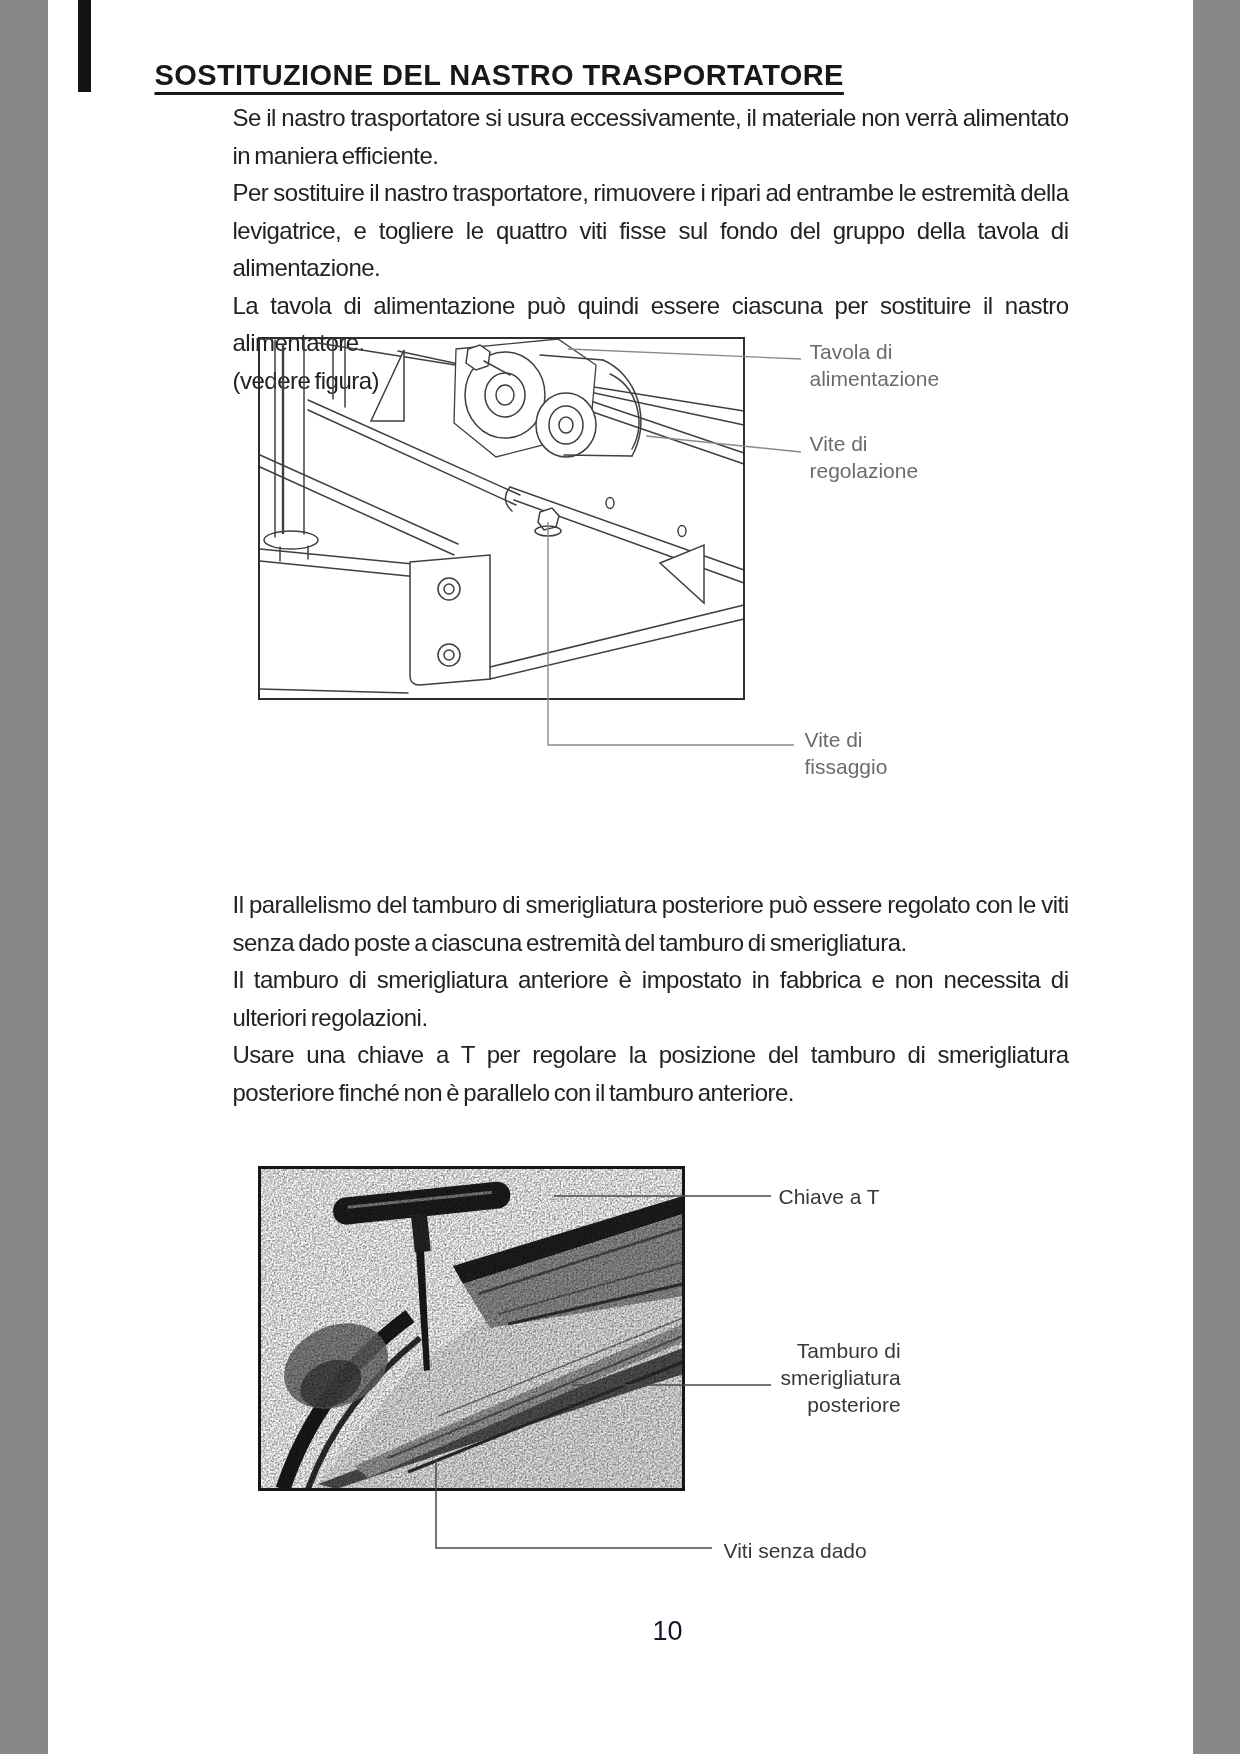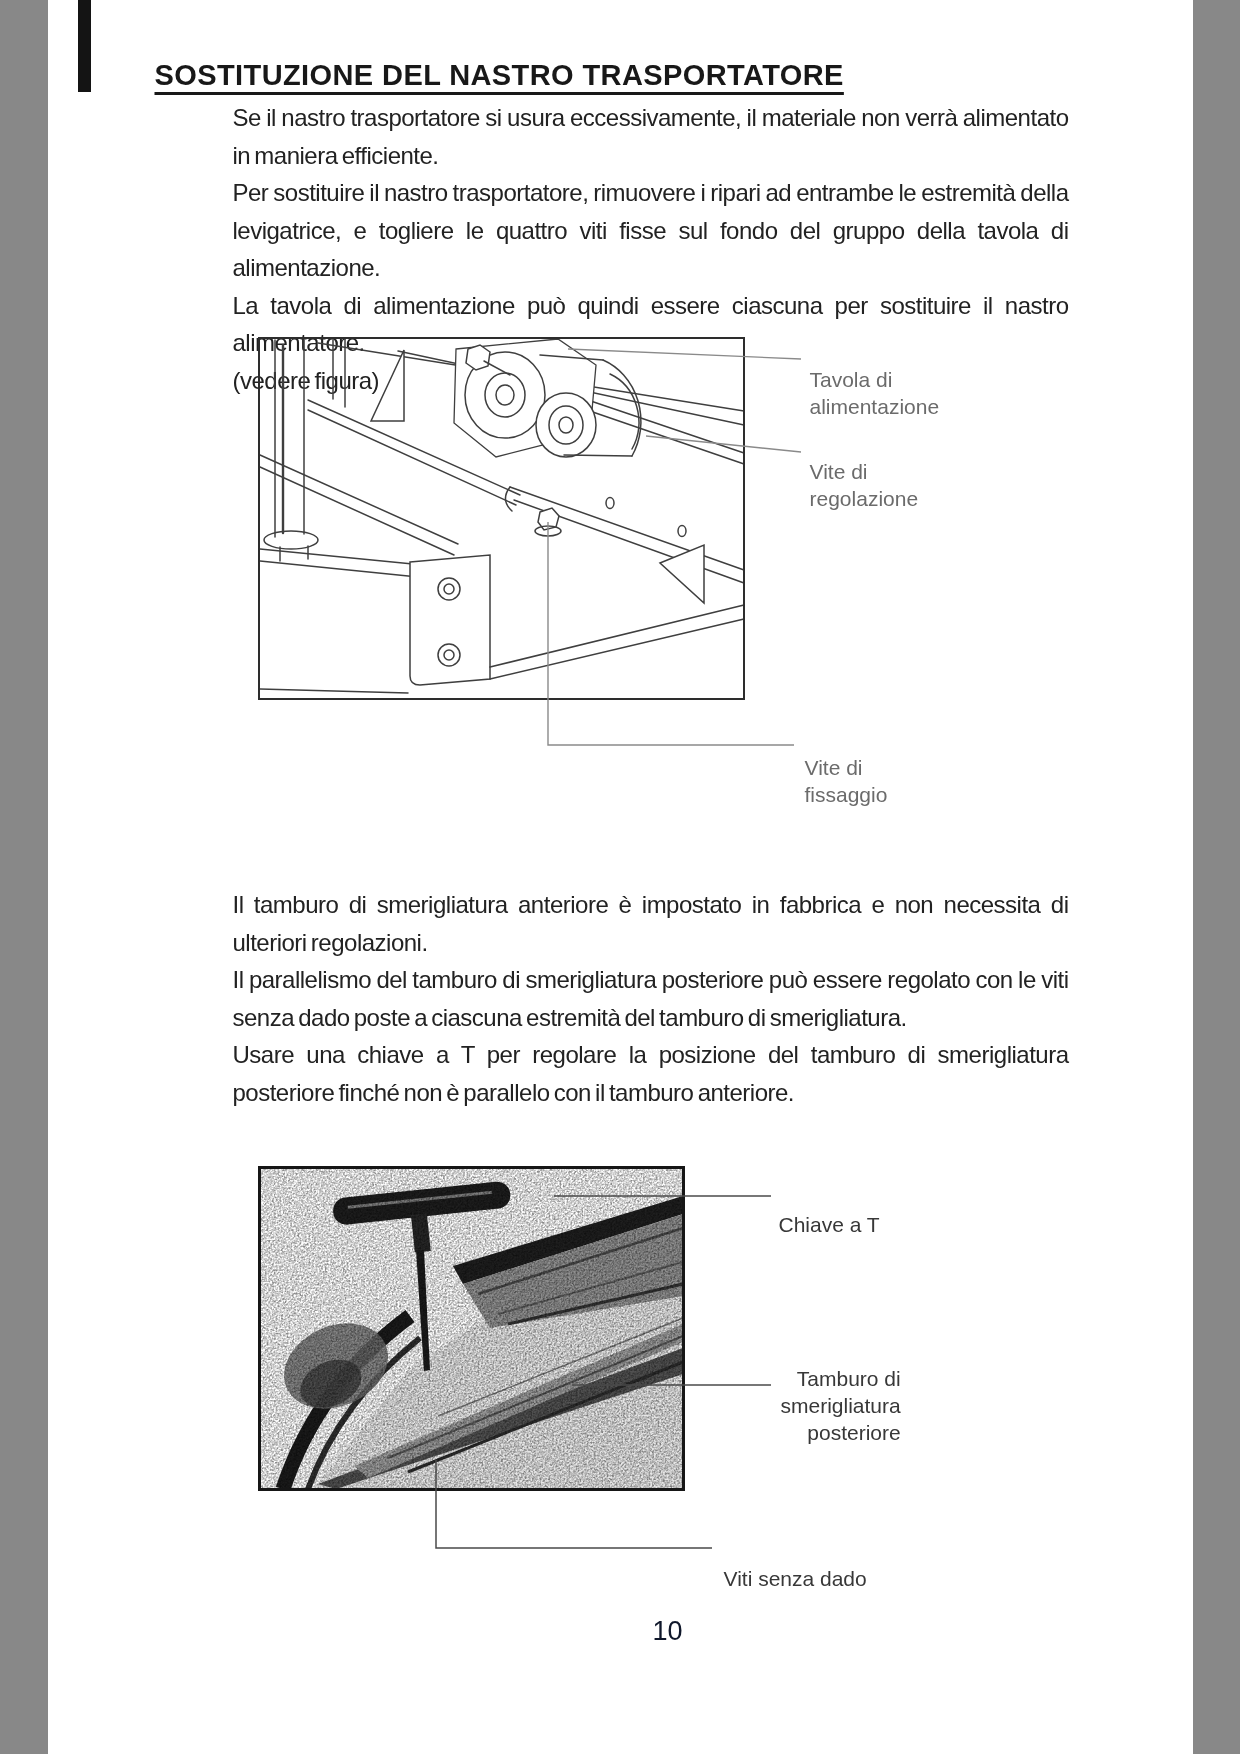--- a/index.html
+++ b/index.html
@@ -61,21 +61,20 @@
     left:210px;
   }
   #figure-1{ top:337px; width:487px; height:363px; }
   #figure-2{ top:1166px; width:427px; height:325px; }
   .fig-label{
     position:absolute;
     font-size:21px;
     line-height:27px;
     white-space:pre-line;
     letter-spacing:0;
-    margin-top:28px;
   }
   .fig-label.gray{ color:#6b6b6b; }
   .fig-label.dark{ color:#383838;text-align:right; }
   #label-tavola{ left:762px; top:338px; }
   #label-regolazione{ left:762px; top:430px; }
   #label-fissaggio{ left:757px; top:726px; }
   #label-chiave{ left:731px; top:1183px; }
   #label-tamburo{ left:733px; top:1337px; }
   #label-viti{ left:676px; top:1537px; }
   .leader-overlay{
@@ -179,22 +178,22 @@
 
   <div class="fig-label gray" id="label-tavola">Tavola di
 alimentazione</div>
   <div class="fig-label gray" id="label-regolazione">Vite di
 regolazione</div>
   <div class="fig-label gray" id="label-fissaggio">Vite di
 fissaggio</div>
 
 
   <div class="body-block" id="body-block-2">
+    <p>Il parallelismo del tamburo di smerigliatura posteriore può essere regolato con le viti senza dado poste a ciascuna estremità del tamburo di smerigliatura.</p>
     <p>Il tamburo di smerigliatura anteriore è impostato in fabbrica e non necessita di ulteriori regolazioni.</p>
-    <p>Il parallelismo del tamburo di smerigliatura posteriore può essere regolato con le viti senza dado poste a ciascuna estremità del tamburo di smerigliatura.</p>
     <p>Usare una chiave a T per regolare la posizione del tamburo di smerigliatura posteriore finché non è parallelo con il tamburo anteriore.</p>
   </div>
 
   <div class="figure-box" id="figure-2">
     <svg width="427" height="325" viewBox="0 0 427 325" xmlns="http://www.w3.org/2000/svg">
       <defs>
         <filter id="grain" x="0" y="0" width="100%" height="100%">
           <feTurbulence type="fractalNoise" baseFrequency="0.55" numOctaves="2" result="n"></feTurbulence>
           <feColorMatrix in="n" type="matrix" values="0 0 0 0 0  0 0 0 0 0  0 0 0 0 0  1.3 1.3 1.3 0 -1.55"></feColorMatrix>
         </filter>

